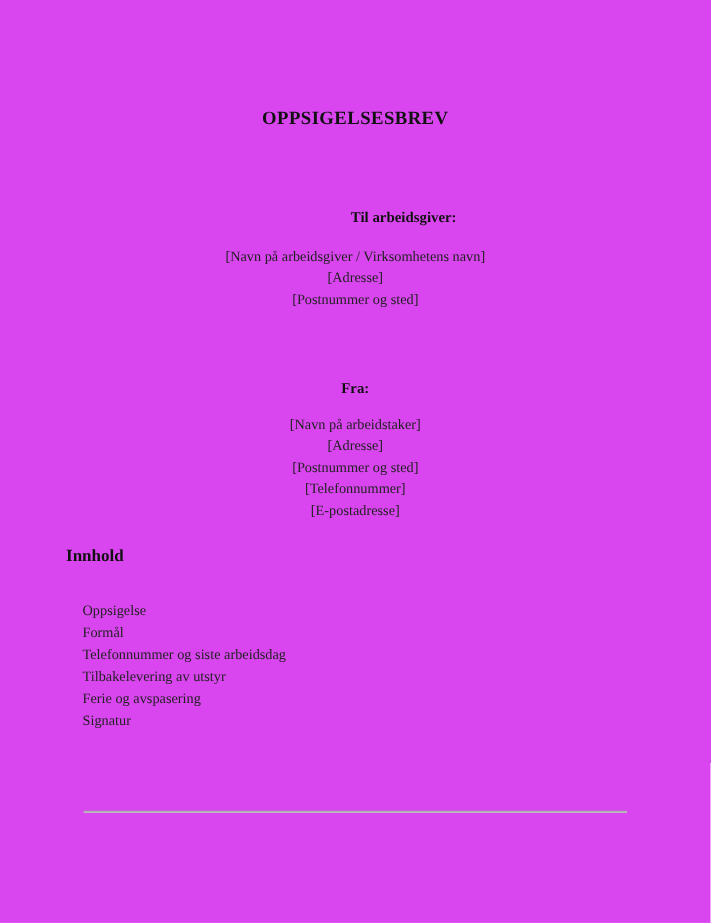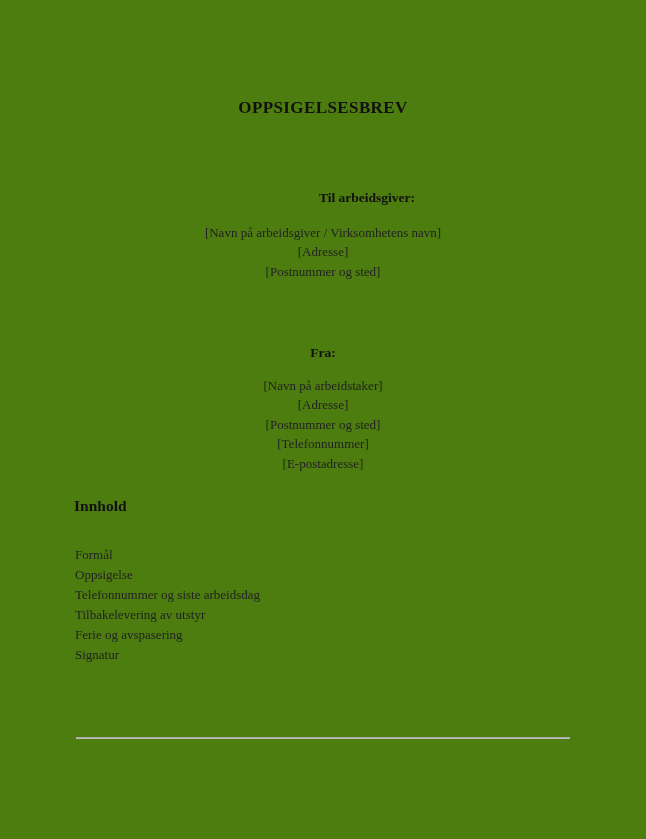--- a/index.html
+++ b/index.html
@@ -4,21 +4,21 @@
 <style>
   html, body {
     margin: 0;
     padding: 0;
     background: #ffffff;
   }
   .page {
     position: relative;
     width: 646px;
     height: 839px;
-    background: #4d7c0f;
+    background: #d946ef;
     font-family: "Liberation Serif", "DejaVu Serif", serif;
     color: #1a1a1a;
     overflow: hidden;
   }
   .centered {
     position: absolute;
     left: 0;
     width: 100%;
     text-align: center;
   }
@@ -38,21 +38,21 @@
   .recipient-lines   { top: 223px; }
   .sender-heading    { top: 345px; }
   .sender-lines      { top: 376px; }
   .placeholder-lines {
     font-size: 13px;
     line-height: 19.4px;
     color: #222222;
   }
   .toc-heading {
     position: absolute;
-    left: 74px;
+    left: 60px;
     top: 497px;
     font-size: 15.5px;
     font-weight: bold;
     color: #111111;
   }
   .toc-list {
     position: absolute;
     left: 75px;
     top: 545px;
     font-size: 13px;
@@ -89,22 +89,22 @@
     <div>[Navn på arbeidstaker]</div>
     <div>[Adresse]</div>
     <div>[Postnummer og sted]</div>
     <div>[Telefonnummer]</div>
     <div>[E-postadresse]</div>
   </div>
 
   <div class="toc-heading">Innhold</div>
 
   <div class="toc-list">
+    <div>Oppsigelse</div>
     <div>Formål</div>
-    <div>Oppsigelse</div>
     <div>Telefonnummer og siste arbeidsdag</div>
     <div>Tilbakelevering av utstyr</div>
     <div>Ferie og avspasering</div>
     <div>Signatur</div>
   </div>
 
   <div class="footer-divider"></div>
 
 </div>
 

